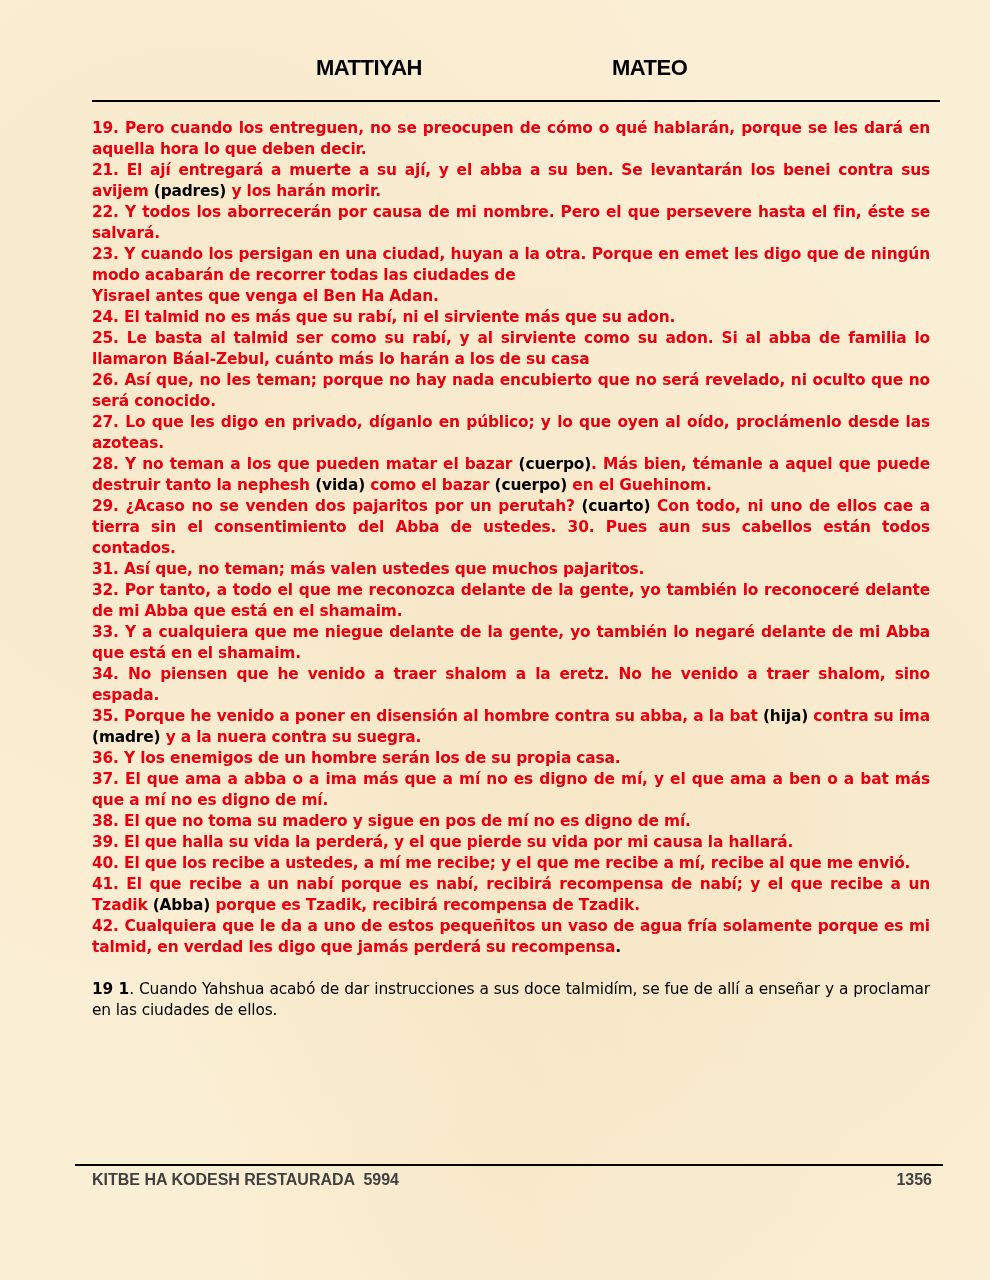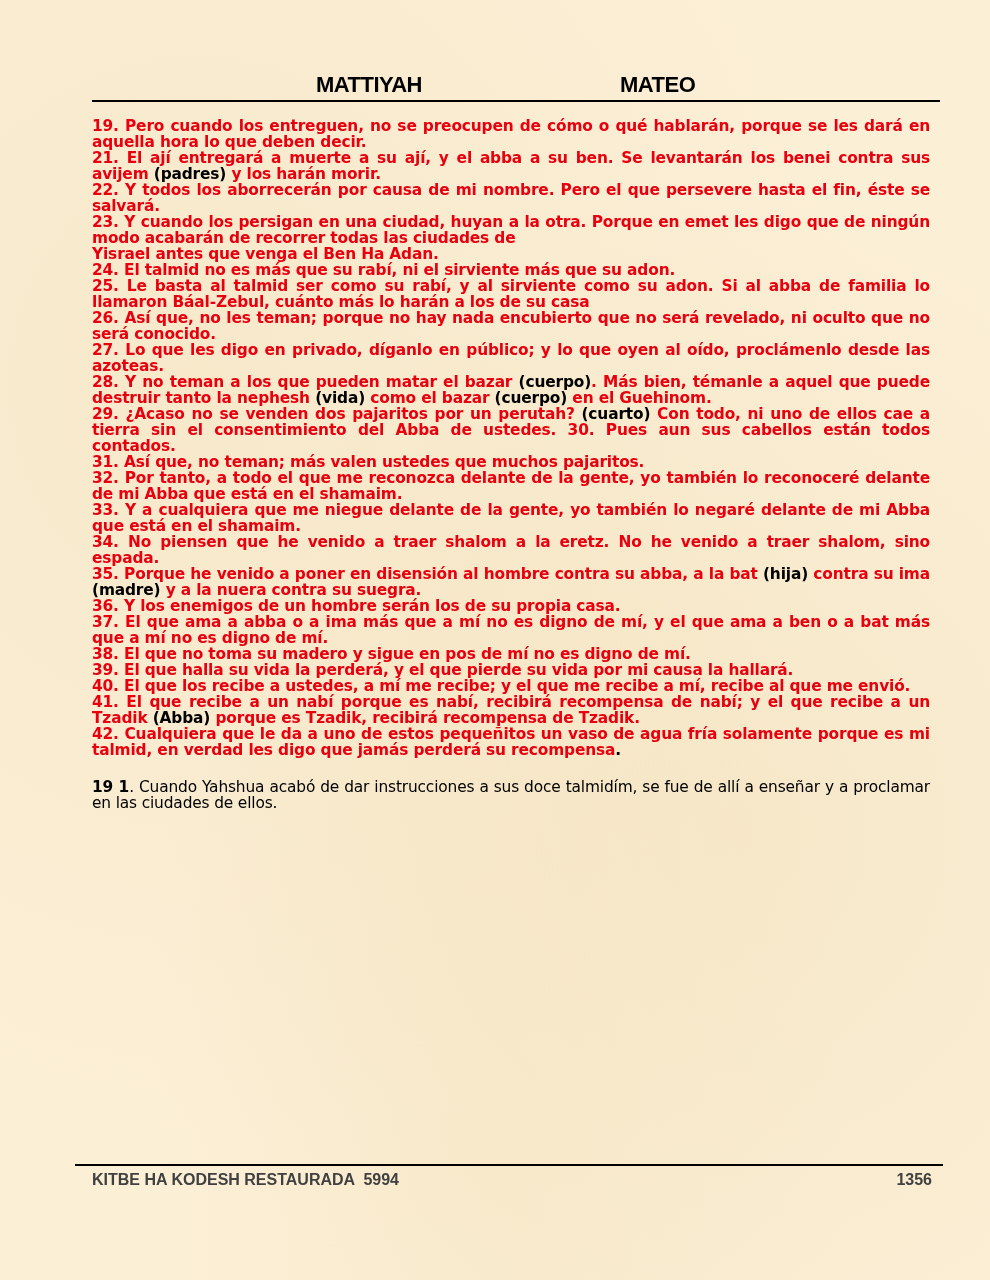--- a/index.html
+++ b/index.html
@@ -6,33 +6,33 @@
   body {
     width:990px; height:1280px; overflow:hidden; position:relative;
     background:#fbefd6;
     background-image:
       radial-gradient(ellipse at 20% 30%, rgba(240,220,180,0.35), transparent 60%),
       radial-gradient(ellipse at 75% 65%, rgba(238,218,176,0.35), transparent 55%),
       radial-gradient(ellipse at 50% 90%, rgba(245,228,192,0.4), transparent 50%);
     font-family:"DejaVu Sans", sans-serif;
   }
   .header {
-    position:absolute; top:72px; left:0; width:990px; height:32px;
+    position:absolute; top:55px; left:0; width:990px; height:32px;
   }
   .header .t1, .header .t2 {
     position:absolute; top:0; font-family:"Liberation Sans", sans-serif;
     font-weight:bold; font-size:22px; color:#000; letter-spacing:-0.5px;
   }
   .header .t1 { left:316px; }
-  .header .t2 { left:612px;margin-left:8px; }
+  .header .t2 { left:612px; }
   .rule-top { position:absolute; top:100px; left:92px; width:848px; height:2px; background:#000; }
   .rule-bot { position:absolute; top:1164px; left:75px; width:868px; height:2px; background:#000; }
   .content {
     position:absolute; top:118px; left:92px; width:838px;
-    font-size:15.4px; line-height:16px; font-weight:bold; color:#e8000f;
+    font-size:15.4px; line-height:21px; font-weight:bold; color:#e8000f;
     text-align:justify; letter-spacing:-0.15px;
   }
   .content p { margin:0; }
   .blk { color:#000; }
   .plain { color:#000; font-weight:normal; margin-top:21px !important; }
   .plain .num { font-weight:bold; }
   .footer { position:absolute; top:1171px; left:92px; width:840px; height:22px;
     font-family:"Liberation Sans", sans-serif; font-weight:bold; font-size:16px; color:#404040; }
   .footer .left { position:absolute; left:0; top:0; }
   .footer .right { position:absolute; right:0; top:0; }

